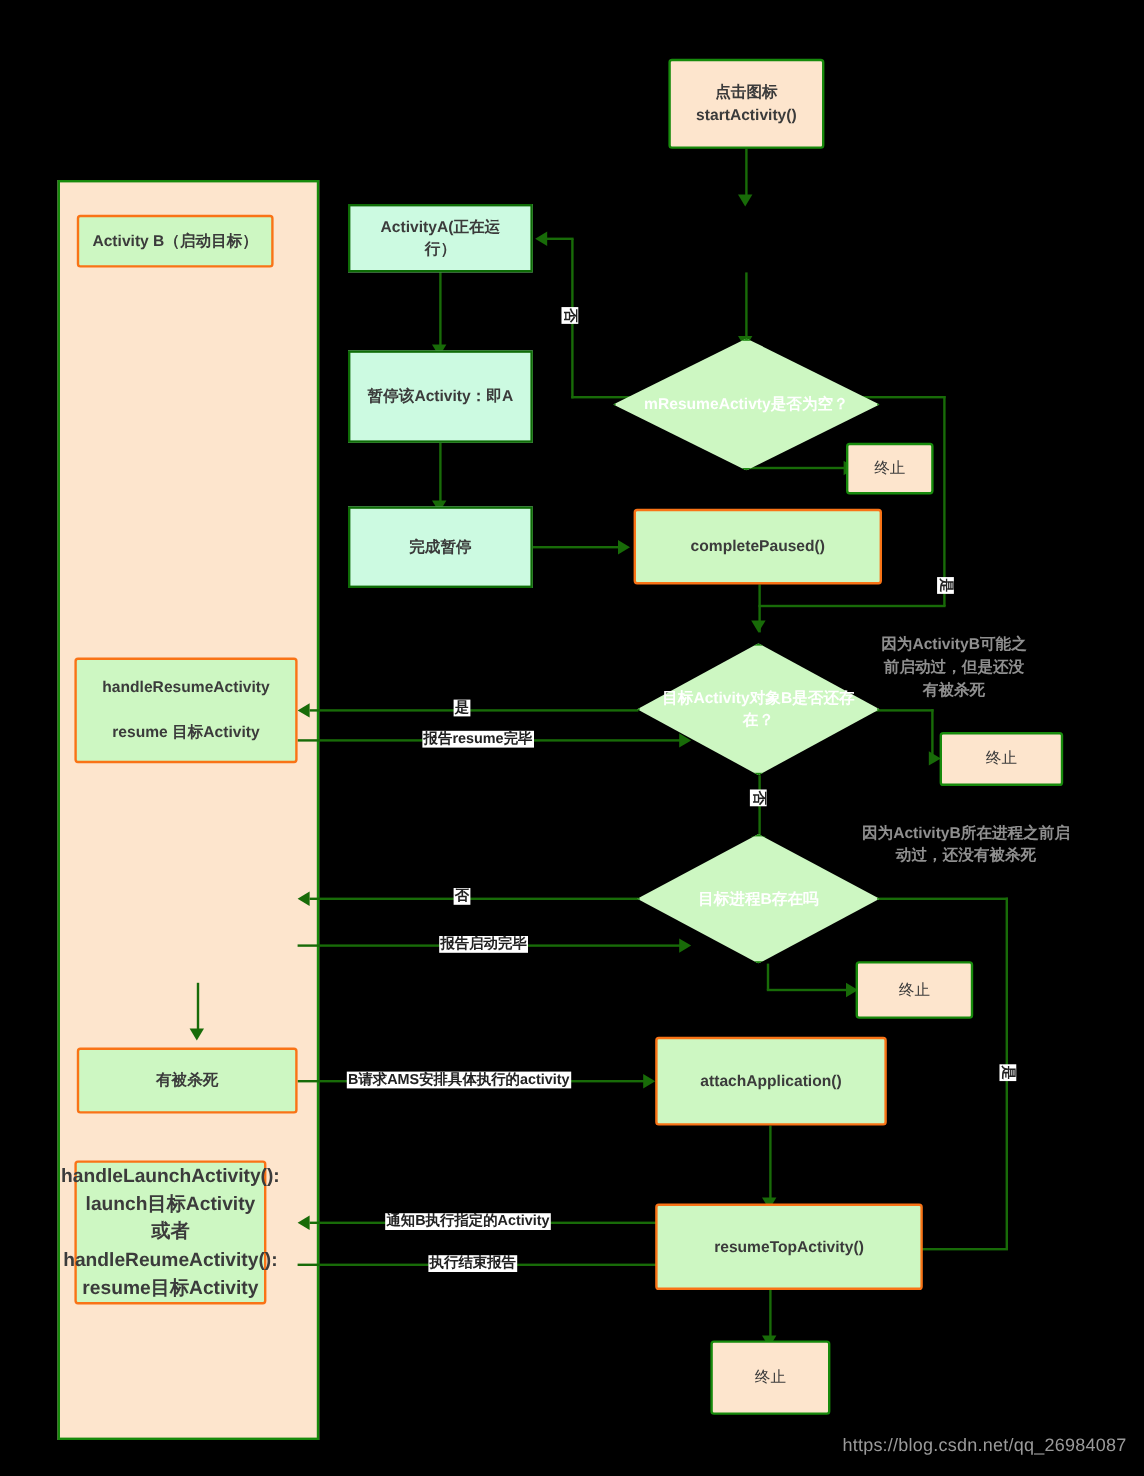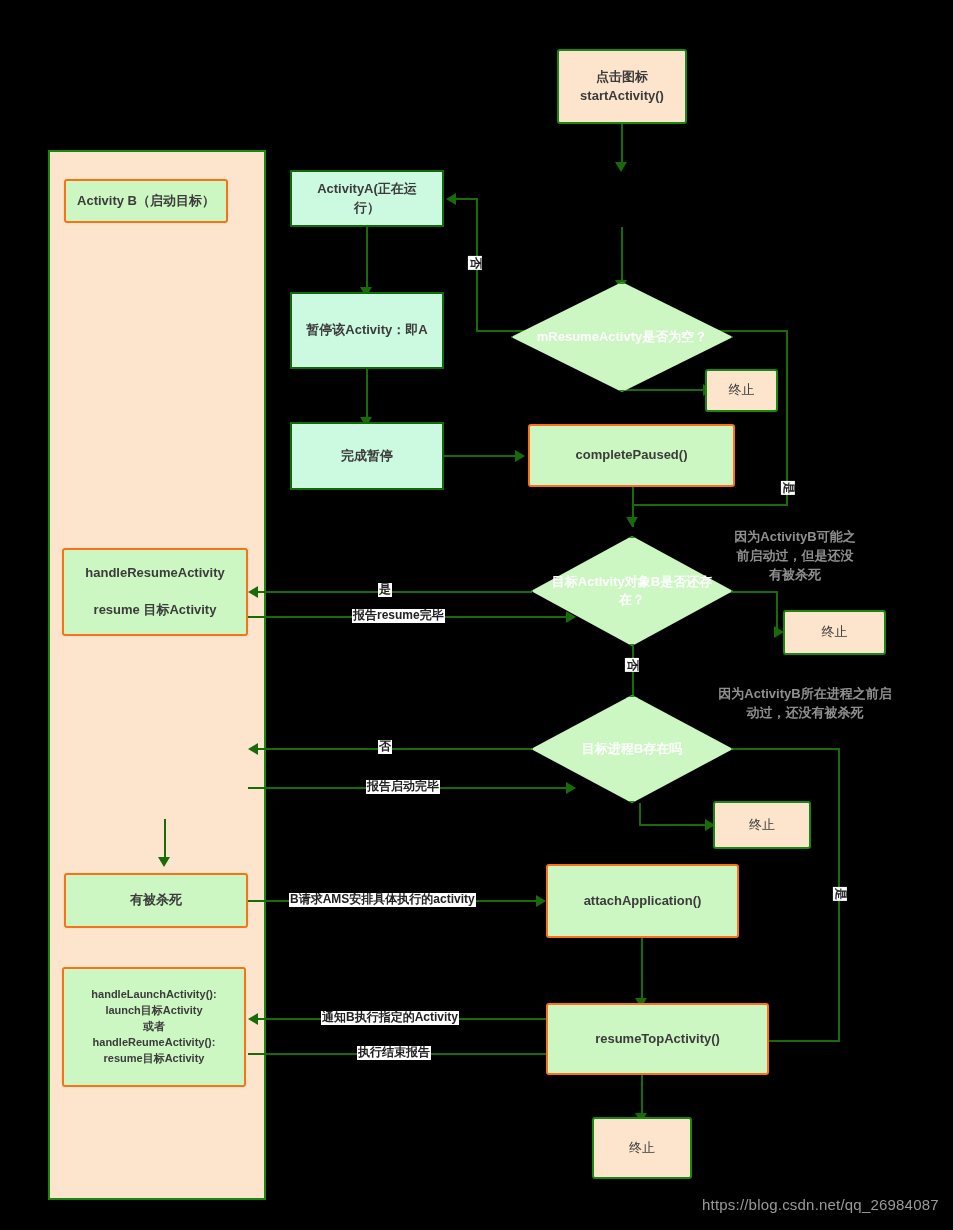--- a/index.html
+++ b/index.html
@@ -179,21 +179,21 @@
     <div class="dshape"></div>
     <div class="dlbl">目标进程B存在吗</div>
   </div>
 
   <div class="node peach" style="left:713px;top:801px;width:98px;height:48px;font-weight:normal;">终止</div>
 
   <div class="node green" style="left:64px;top:873px;width:184px;height:55px;">有被杀死</div>
 
   <div class="node green" style="left:546px;top:864px;width:193px;height:74px;">attachApplication()</div>
 
-  <div class="node green" style="left:62px;top:967px;width:184px;height:120px;font-size:11px;">handleLaunchActivity():
+  <div class="node green" style="left:62px;top:967px;width:160px;height:120px;font-size:16px;">handleLaunchActivity():
 launch目标Activity
 或者
 handleReumeActivity():
 resume目标Activity</div>
 
   <div class="node green" style="left:546px;top:1003px;width:223px;height:72px;">resumeTopActivity()</div>
 
   <div class="node peach" style="left:592px;top:1117px;width:100px;height:62px;font-weight:normal;">终止</div>
 
   <div class="note" style="left:700px;top:528px;width:190px;">因为ActivityB可能之

